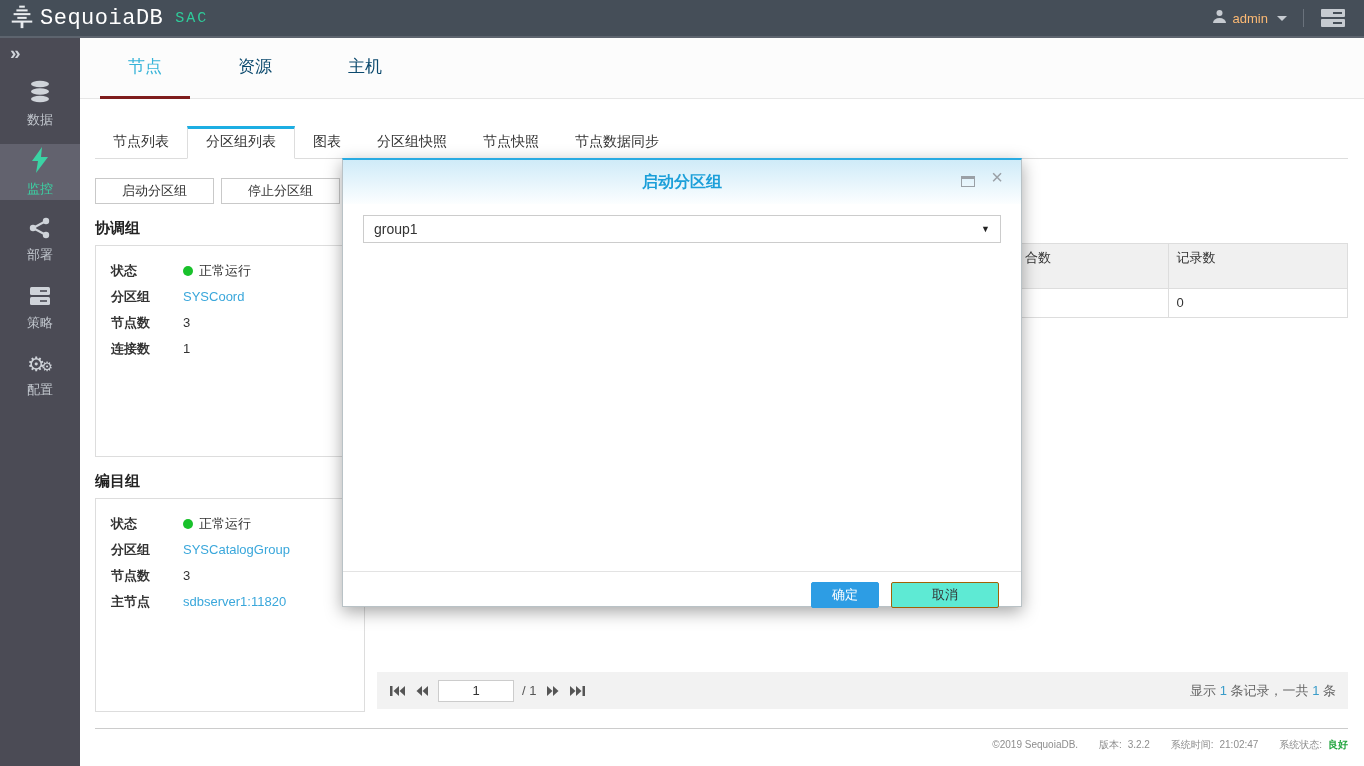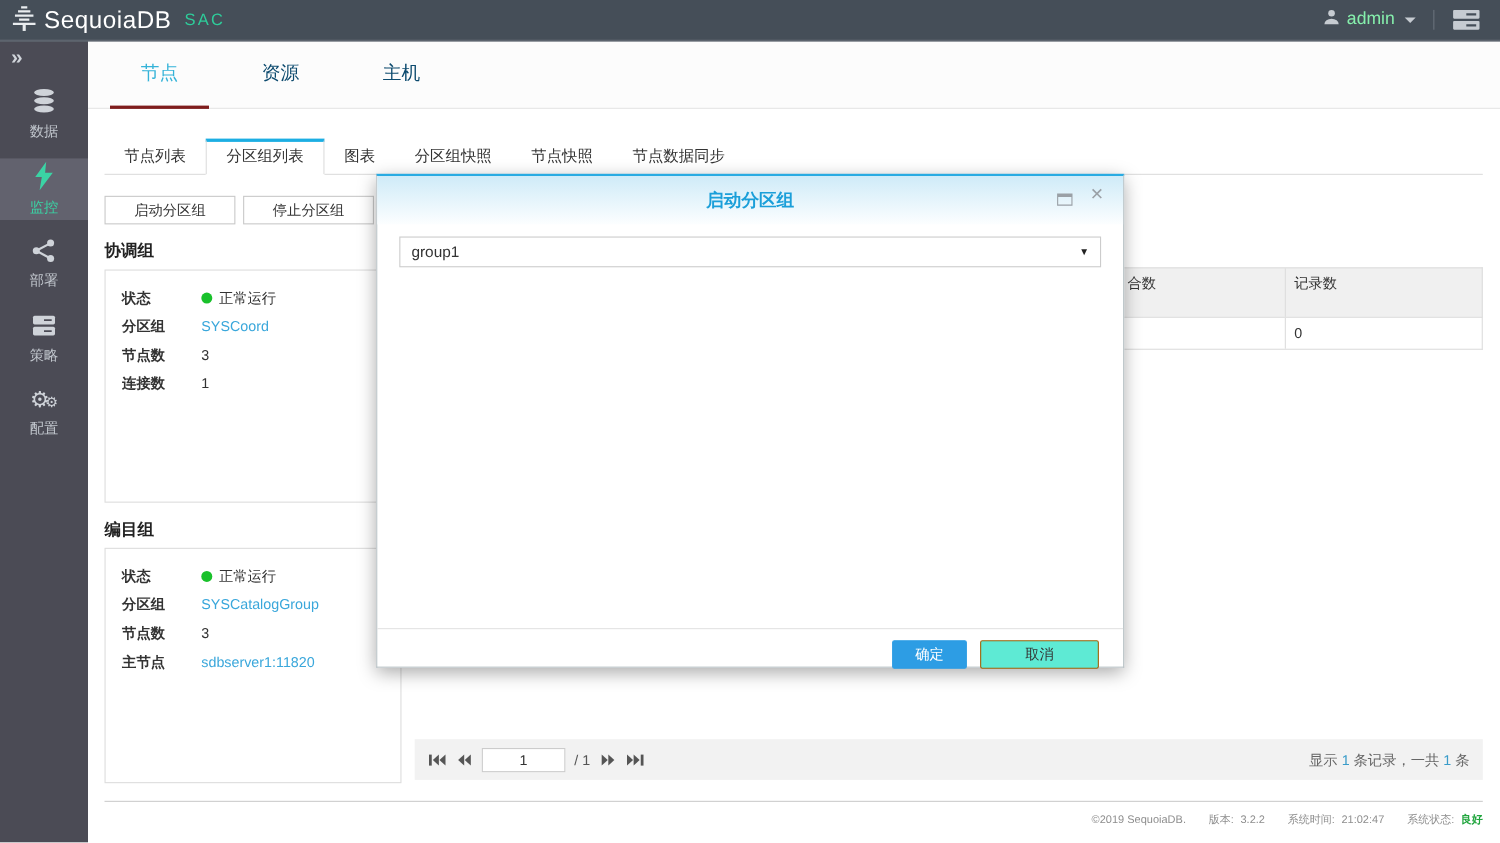--- a/index.html
+++ b/index.html
@@ -8,26 +8,26 @@
     width:1364px; height:766px; position:relative; overflow:hidden;
     font-family:"Liberation Sans", sans-serif; background:#fff; color:#333;
   }
 
   
   .topbar {
     position:absolute; top:0; left:0; right:0; height:38px;
     background:#454e58; border-bottom:2px solid #5d646e;
     display:flex; align-items:center;
   }
-  .logo { display:flex; align-items:center; padding-left:8px; gap:4px; }
+  .logo { display:flex; align-items:center; padding-left:8px; gap:4px;font-family:Liberation Mono, monospace; }
   .logo-text { color:#fff; font-size:22px; letter-spacing:.5px; }
   .logo-suffix { color:#2ecc9a; font-size:15px; margin-left:8px; letter-spacing:2px; }
   .topbar-right { margin-left:auto; display:flex; align-items:center; padding-right:18px; }
   .user-menu { display:flex; align-items:center; gap:6px; cursor:pointer; }
-  .user-name { color:#86efac; font-size:16px; }
+  .user-name { color:#fdba74; font-size:13px; }
   .caret-down { width:0; height:0; border-left:5px solid transparent; border-right:5px solid transparent; border-top:5px solid #c6cbd1; margin-left:3px; }
   .topbar-sep { width:1px; height:18px; background:#6a727c; margin:0 16px; }
   .server-btn { cursor:pointer; display:flex; align-items:center; }
 
   
   .sidebar { position:absolute; top:38px; left:0; width:80px; bottom:0; background:#4b4b55; }
   .collapse-btn { padding:4px 0 0 10px; color:#d0d4da; font-size:19px; font-weight:bold; letter-spacing:-3px; cursor:pointer; height:26px; }
   .side-item { width:80px; height:56px; margin-top:12px; display:flex; flex-direction:column; align-items:center; justify-content:center; gap:4px; color:#c2c7ce; font-size:13px; cursor:pointer; }
   .side-item.active { background:#62626e; color:#3bd3a4; }
   .gear-combo { color:#cfd3d9; line-height:22px; height:24px; }

